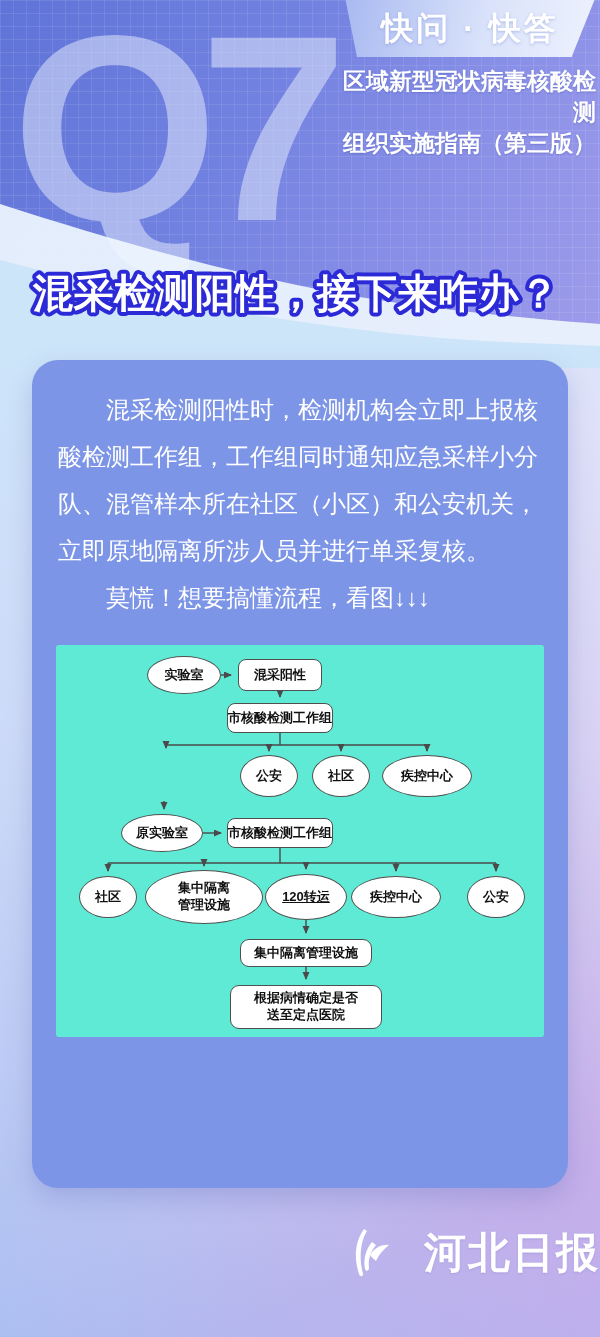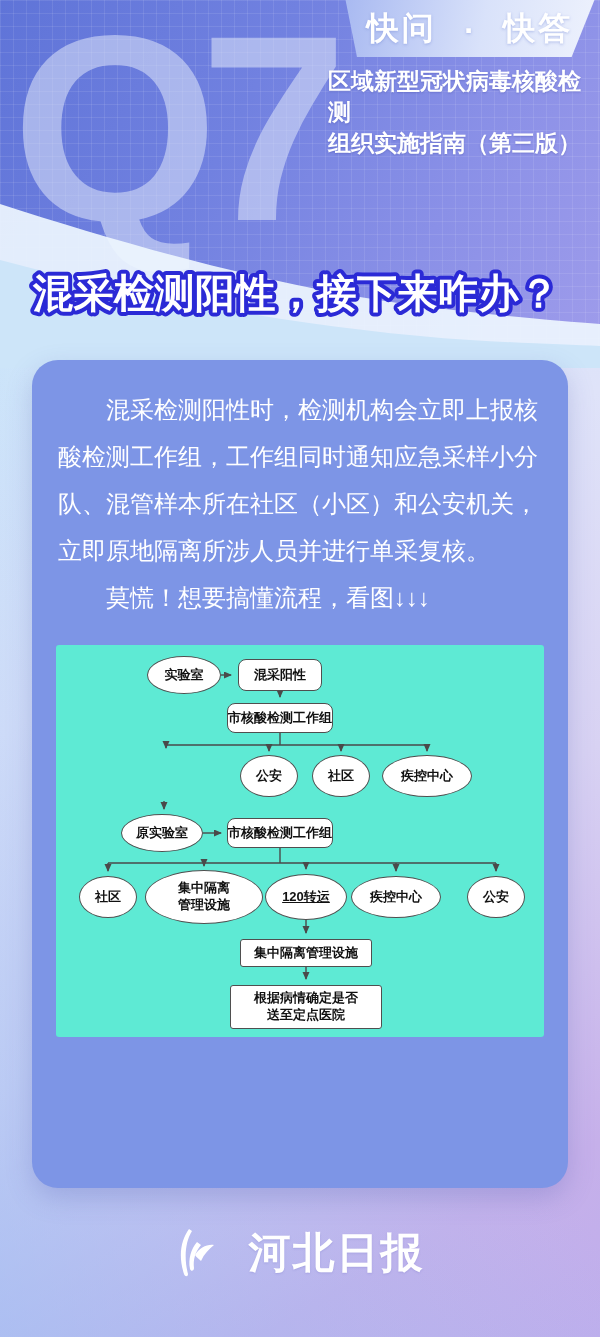--- a/index.html
+++ b/index.html
@@ -29,29 +29,29 @@
   .watermark{
     position:absolute;left:12px;top:-4px;
     font-size:265px;line-height:1;font-weight:bold;letter-spacing:-18px;
     color:rgba(222,230,250,0.55);user-select:none;
   }
   
   .badge{
     position:absolute;left:343px;top:0;width:254px;height:57px;
     clip-path:polygon(1% 0,99% 0,90% 100%,5.5% 100%);
     background:linear-gradient(100deg,#a8b9f1 0%,#d9e2fa 55%,#eef2fd 100%);
-    display:flex;align-items:center;justify-content:center;font-family:Liberation Mono, monospace;
+    display:flex;align-items:center;justify-content:center;
   }
   .badge-label{
     font-size:32px;font-weight:bold;color:#ffffff;letter-spacing:3px;
     text-shadow:0 1px 3px rgba(110,130,210,0.45);
   }
   
   .subtitle{
-    position:absolute;left:328px;top:66px;width:268px;text-align:left;
+    position:absolute;left:328px;top:66px;width:268px;text-align:right;
     color:#ffffff;font-weight:bold;font-size:23px;line-height:31px;
     text-shadow:0 1px 2px rgba(60,70,160,0.35);
   }
   
   .wave-svg{position:absolute;left:0;top:188px;width:600px;height:180px;display:block;}
   
   .title-svg{position:absolute;left:0;top:258px;width:600px;height:68px;display:block;}
   .title-text{
     font-family:"Liberation Sans","DejaVu Sans",sans-serif;
     font-size:40px;font-weight:bold;letter-spacing:0.5px;
@@ -72,25 +72,25 @@
   }
   .flow-arrows{position:absolute;left:0;top:0;width:488px;height:392px;}
   .fc{
     position:absolute;display:flex;align-items:center;justify-content:center;
     text-align:center;border:1.5px solid #4f4f4f;background:#ffffff;
     color:#111111;font-size:13px;font-weight:600;line-height:1.3;
     white-space:pre-line;
   }
   .el{border-radius:50%;}
   .rc{border-radius:8px;}
-  .rr{border-radius:3px;}
+  .rr{border-radius:9px;}
   
   .footer{
     position:absolute;left:0;top:1218px;width:600px;height:70px;
-    display:flex;align-items:center;justify-content:center;gap:29px;color:#ffffff;
+    display:flex;align-items:center;justify-content:flex-end;gap:29px;color:#ffffff;
   }
   .brand{
     font-family:"DejaVu Serif","Liberation Serif",serif;
     font-size:42px;font-weight:bold;letter-spacing:2px;
     text-shadow:0 1px 2px rgba(120,120,200,0.3);
   }
   .suffix{font-size:36px;font-weight:bold;letter-spacing:3px;}
 </style>
 </head>
 <body>

